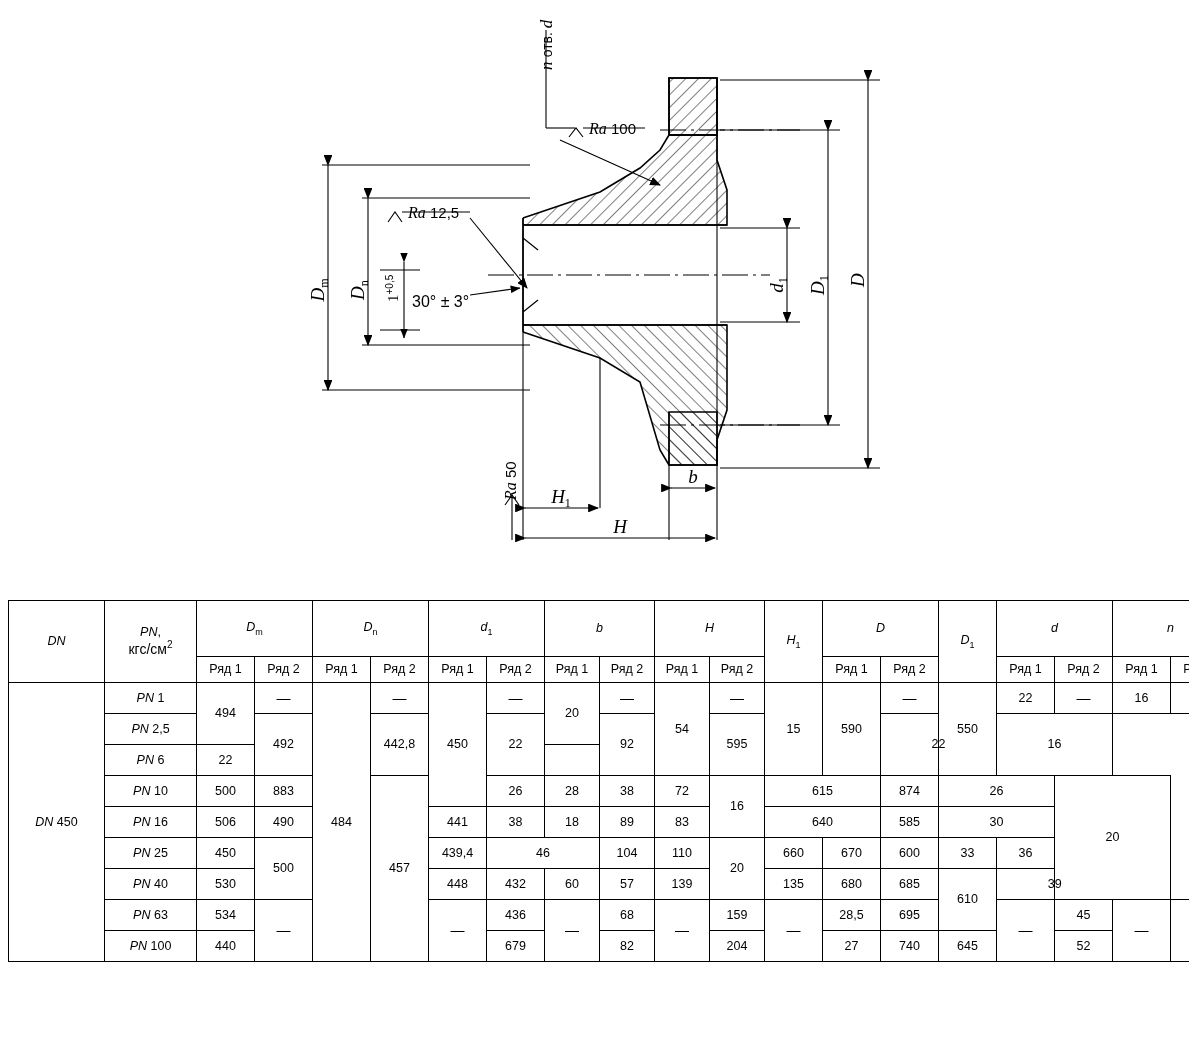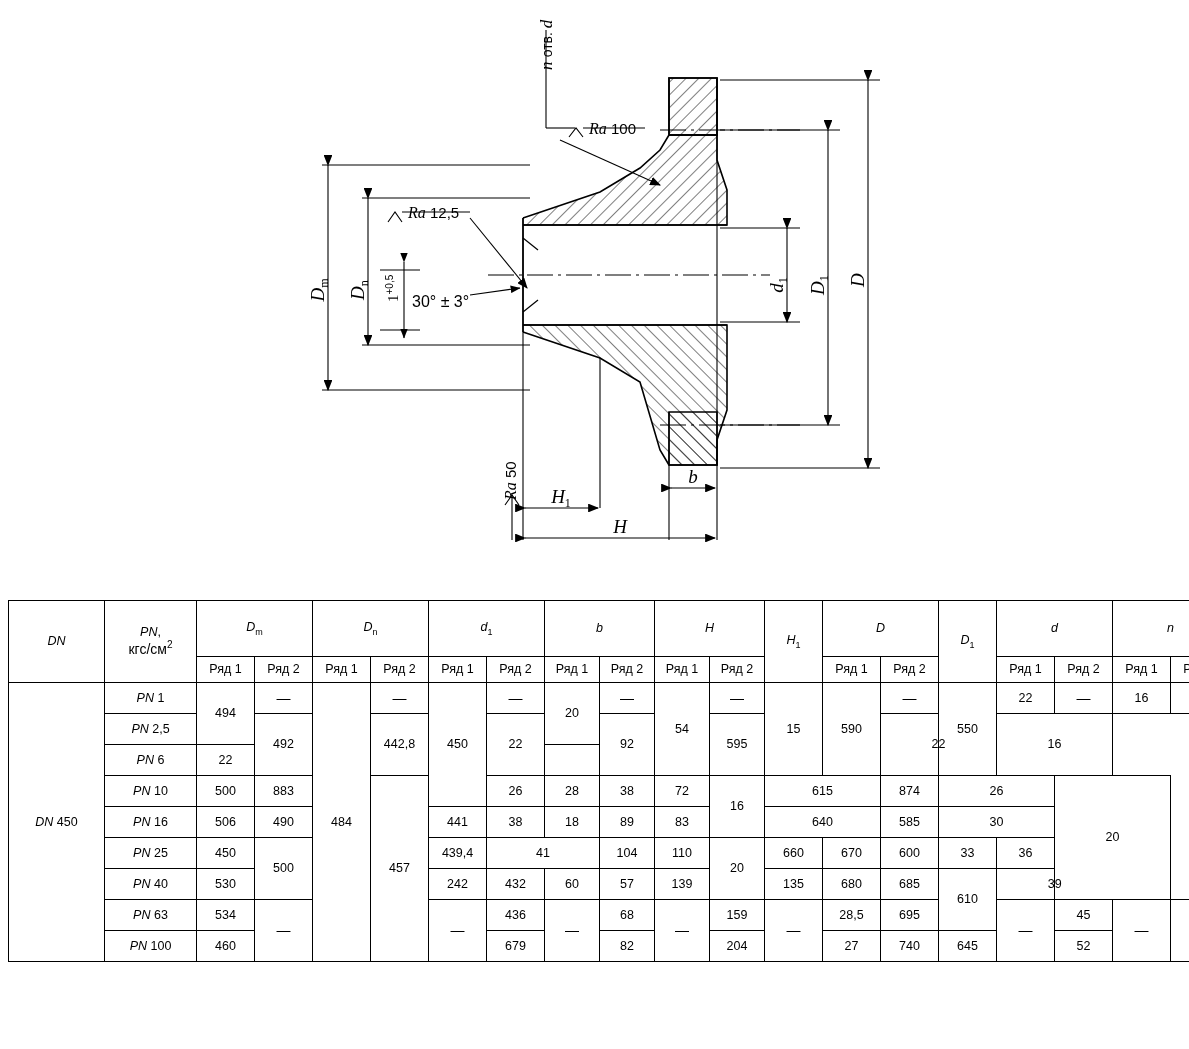--- a/index.html
+++ b/index.html
@@ -380,35 +380,35 @@
           <td colspan="2">640</td>
           <td>585</td>
           <td colspan="2">30</td>
         </tr>
 
         <tr class="row-body">
           <td><span class="ital">PN</span> 25</td>
           <td>450</td>
           <td rowspan="2">500</td>
           <td>439,4</td>
-          <td colspan="2">41</td>
+          <td colspan="2">46</td>
           <td>104</td>
           <td>110</td>
           <td rowspan="2">20</td>
           <td>660</td>
           <td>670</td>
           <td>600</td>
           <td>33</td>
           <td>36</td>
         </tr>
 
         <tr class="row-body">
           <td><span class="ital">PN</span> 40</td>
           <td>530</td>
-          <td>242</td>
+          <td>448</td>
           <td>432</td>
           <td>60</td>
           <td>57</td>
           <td>139</td>
           <td>135</td>
           <td>680</td>
           <td>685</td>
           <td rowspan="2">610</td>
           <td colspan="2">39</td>
         </tr>
@@ -428,21 +428,21 @@
           <td>695</td>
           <td class="dash" rowspan="2">—</td>
           <td>45</td>
           <td class="dash" rowspan="2">—</td>
           <td rowspan="2">16</td>
           <td class="dash" rowspan="2">—</td>
         </tr>
 
         <tr class="row-body">
           <td><span class="ital">PN</span> 100</td>
-          <td>460</td>
+          <td>440</td>
           <td>679</td>
           <td>82</td>
           <td>204</td>
           <td>27</td>
           <td>740</td>
           <td>645</td>
           <td>52</td>
         </tr>
       </tbody>
     </table>

